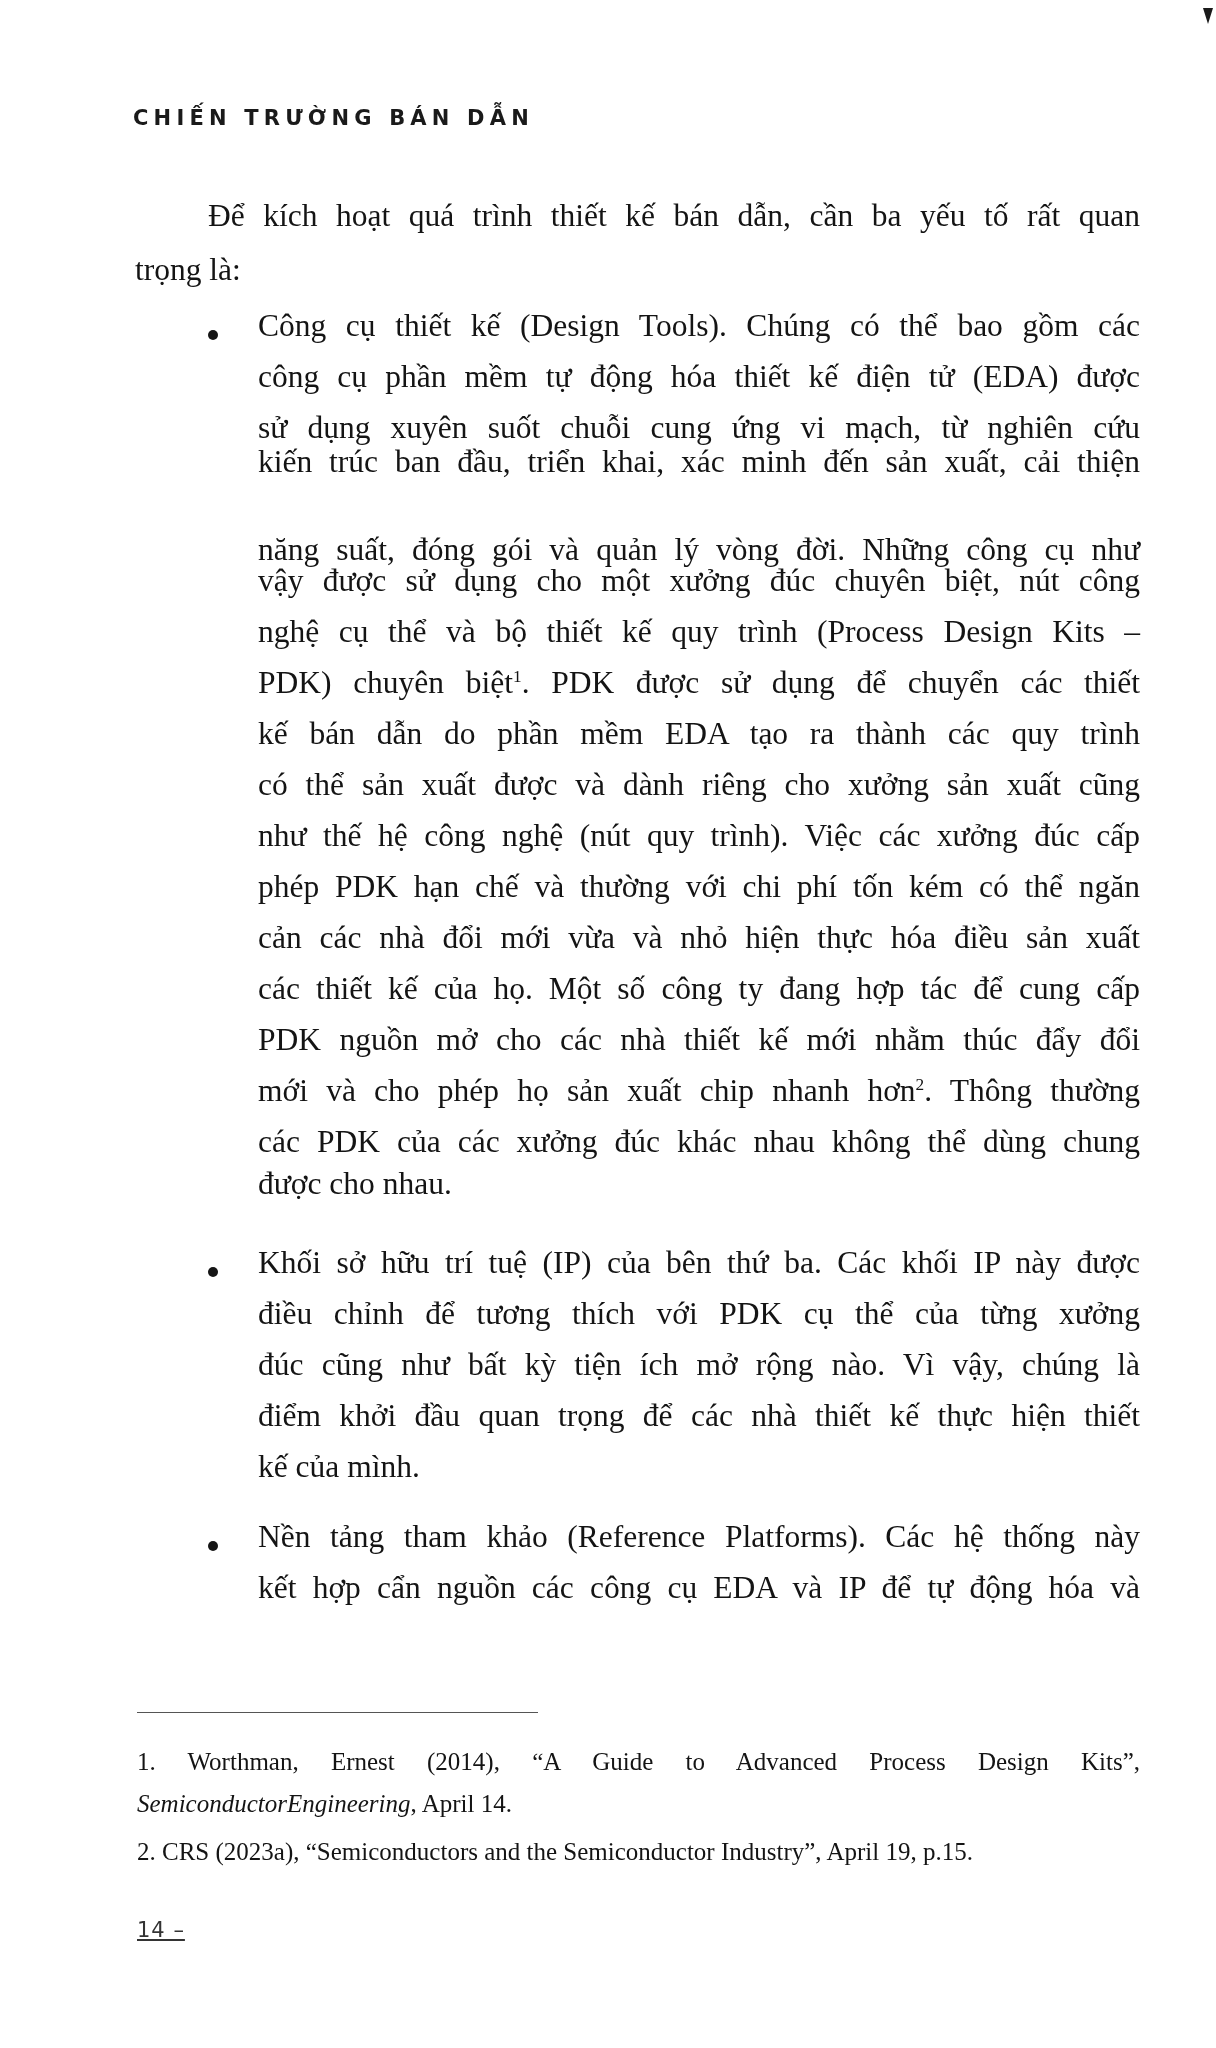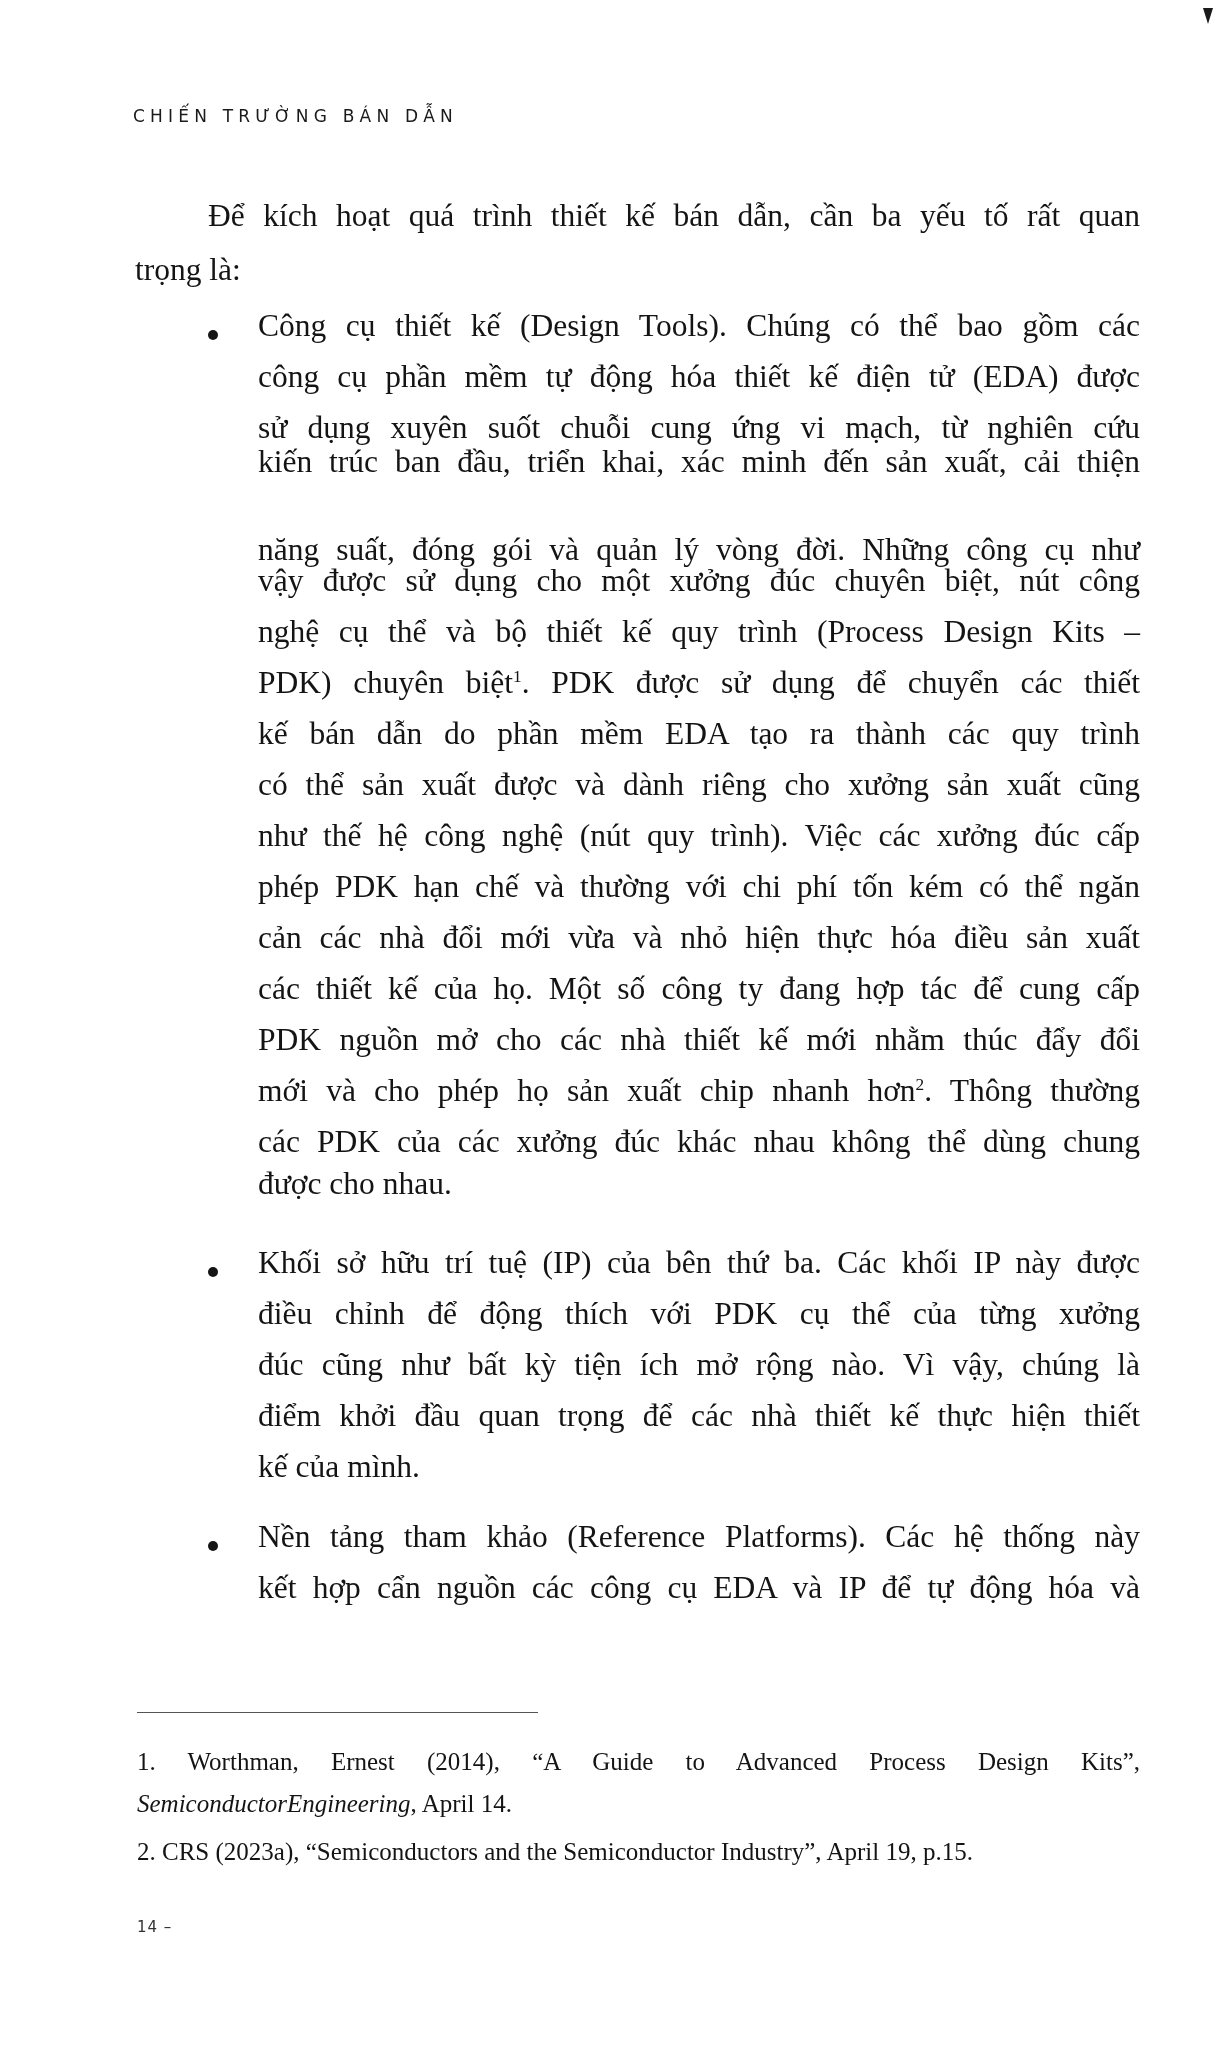--- a/index.html
+++ b/index.html
@@ -9,21 +9,21 @@
     font-family: "Liberation Serif", "DejaVu Serif", serif;
   }
   .corner-mark {
     position: absolute; left: 1203px; top: 8px; width: 0; height: 0;
     border-left: 5px solid transparent; border-right: 5px solid transparent;
     border-top: 16px solid #1a1a1a;
   }
   .running-head {
     position: absolute; left: 133px; top: 106px;
     font-family: "DejaVu Sans", "Liberation Sans", sans-serif;
-    font-size: 17px; letter-spacing: 5.2px; color: #1a1a1a; font-weight: 400;
+    font-size: 21px; letter-spacing: 5.2px; color: #1a1a1a; font-weight: 700;
     white-space: nowrap;
   }
   .line {
     position: absolute; height: 51px; line-height: 51px;
     font-size: 31.5px; white-space: nowrap;
     text-align: justify; text-align-last: justify;
   }
   .line.last { text-align-last: left; }
   .intro .line { left: 135px; width: 1005px; }
   .intro .line.first { left: 208px; width: 932px; }
@@ -40,21 +40,21 @@
   .fn-line {
     position: absolute; left: 137px; width: 1003px; height: 40px; line-height: 40px;
     font-size: 25px; white-space: nowrap;
     text-align: justify; text-align-last: justify;
   }
   .fn-line.last { text-align-last: left; }
   .fn-line i { font-style: italic; }
   .folio {
     position: absolute; left: 137px; top: 1918px;
     font-family: "DejaVu Sans", "Liberation Sans", sans-serif;
-    font-size: 15px; color: #333; letter-spacing: 1px;
+    font-size: 21px; color: #333; letter-spacing: 1px; text-decoration: underline;
   }
 </style>
 </head>
 <body>
 
 <div class="corner-mark"></div>
 
 <div class="running-head">CHIẾN TRƯỜNG BÁN DẪN</div>
 
 <div class="intro">
@@ -80,21 +80,21 @@
   <div class="line bullet-line" style="top:963px">các thiết kế của họ. Một số công ty đang hợp tác để cung cấp</div>
   <div class="line bullet-line" style="top:1014px">PDK nguồn mở cho các nhà thiết kế mới nhằm thúc đẩy đổi</div>
   <div class="line bullet-line" style="top:1065px"><span>mới và cho phép họ sản xuất chip nhanh hơn</span><sup>2</sup><span>. Thông thường</span></div>
   <div class="line bullet-line" style="top:1116px">các PDK của các xưởng đúc khác nhau không thể dùng chung</div>
   <div class="line bullet-line last" style="top:1158px">được cho nhau.</div>
 </div>
 
 <div>
   <div class="bullet-dot" style="top:1267px"></div>
   <div class="line bullet-line" style="top:1237px">Khối sở hữu trí tuệ (IP) của bên thứ ba. Các khối IP này được</div>
-  <div class="line bullet-line" style="top:1288px">điều chỉnh để động thích với PDK cụ thể của từng xưởng</div>
+  <div class="line bullet-line" style="top:1288px">điều chỉnh để tương thích với PDK cụ thể của từng xưởng</div>
   <div class="line bullet-line" style="top:1339px">đúc cũng như bất kỳ tiện ích mở rộng nào. Vì vậy, chúng là</div>
   <div class="line bullet-line" style="top:1390px">điểm khởi đầu quan trọng để các nhà thiết kế thực hiện thiết</div>
   <div class="line bullet-line last" style="top:1441px">kế của mình.</div>
 </div>
 
 <div>
   <div class="bullet-dot" style="top:1541px"></div>
   <div class="line bullet-line" style="top:1511px">Nền tảng tham khảo (Reference Platforms). Các hệ thống này</div>
   <div class="line bullet-line" style="top:1562px">kết hợp cẩn nguồn các công cụ EDA và IP để tự động hóa và</div>
 </div>

